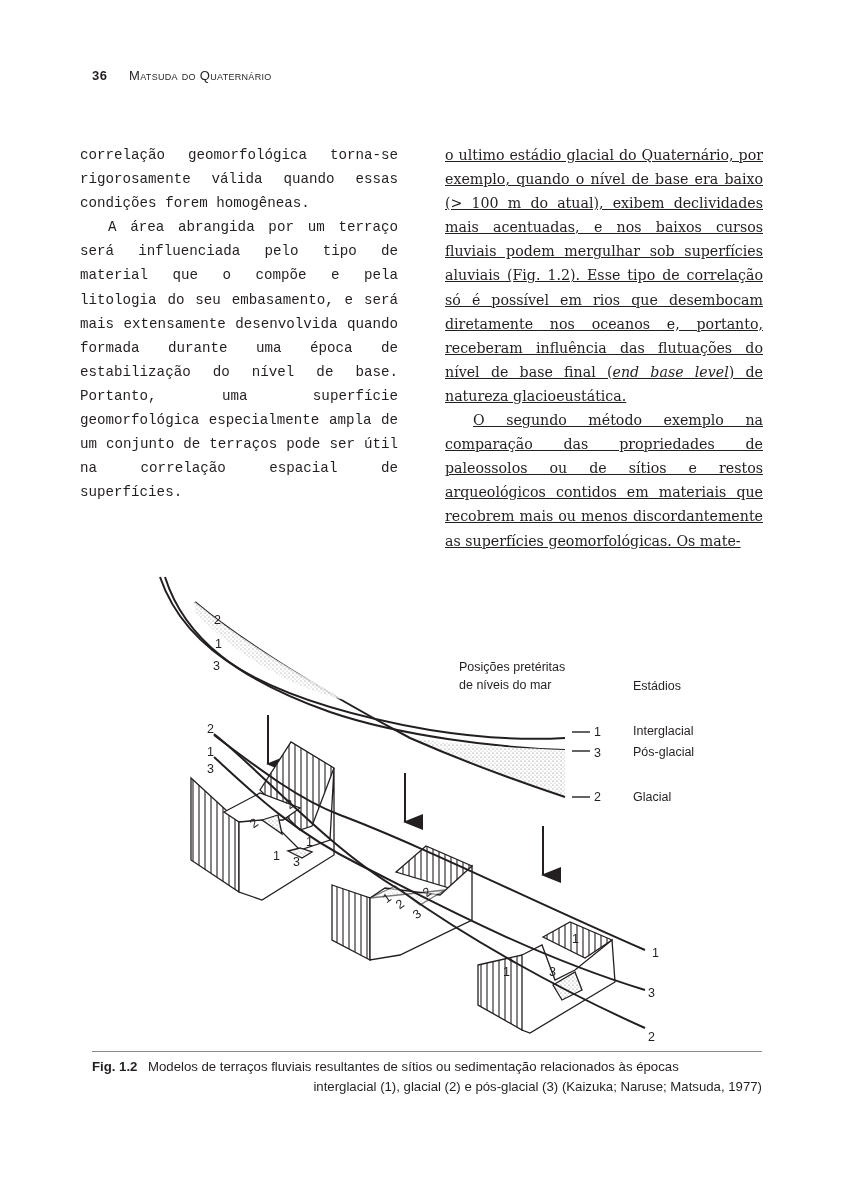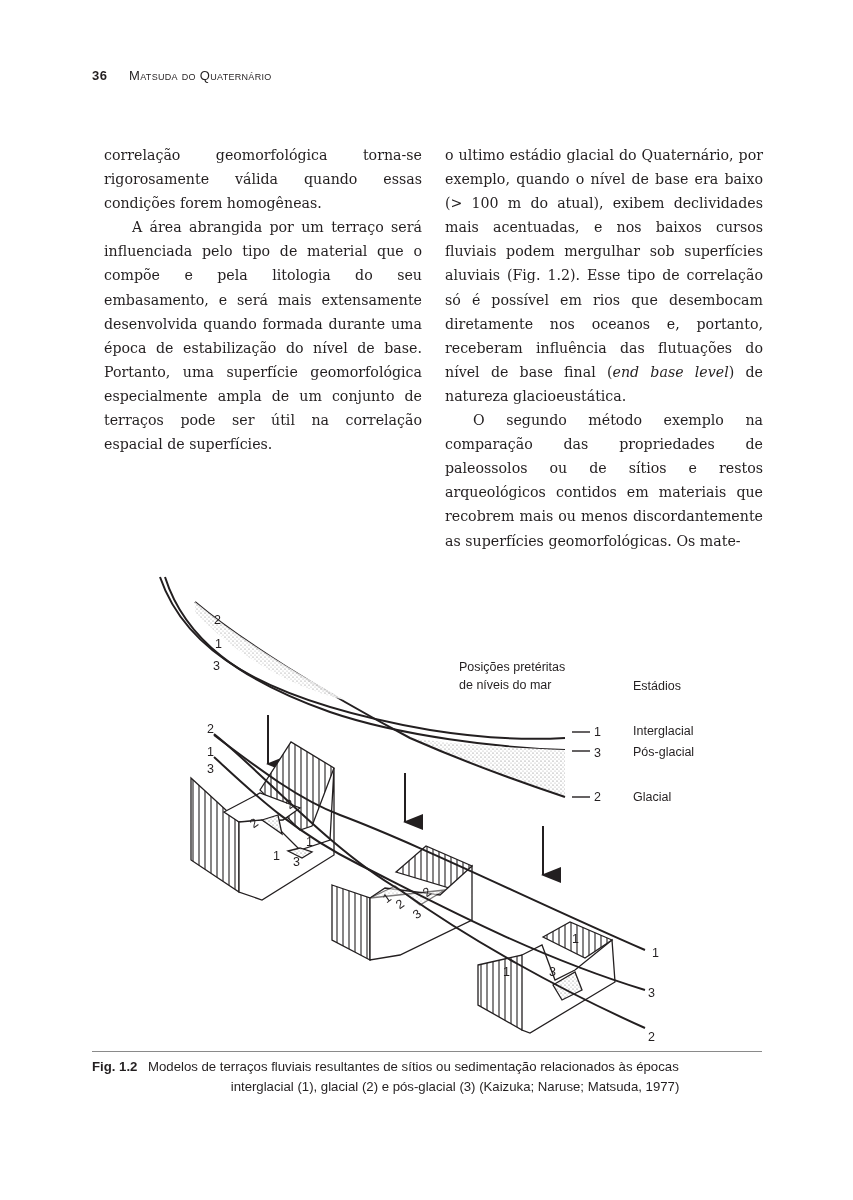--- a/index.html
+++ b/index.html
@@ -3,28 +3,28 @@
 <meta charset="utf-8">
 <style>
   html, body { margin:0; padding:0; background:#ffffff; }
   body { width:853px; height:1200px; position:relative; overflow:hidden; color:#231f20; }
   .running-head { position:absolute; left:92px; top:68px; font-family:"Liberation Sans", sans-serif; font-size:13px; }
   .running-head .pg { font-weight:bold; margin-right:18px; letter-spacing:0.5px;margin-top:10px; }
   .running-head .title { font-variant:small-caps; letter-spacing:0.3px; }
   .col { position:absolute; top:143px; width:318px; font-family:"DejaVu Serif", serif; font-size:14.2px; line-height:24.1px; text-align:justify; }
   .col p { margin:0; }
   .col p.indent { text-indent:28px; }
-  .col-left { left:104px; }
-  .col-right { left:445px; }
+  .col-left { left:80px;font-family:Liberation Mono, monospace; }
+  .col-right { left:445px;text-decoration:underline; }
   .figure { position:absolute; left:0; top:570px; width:853px; height:475px; }
   .fig-label { font-family:"Liberation Sans", sans-serif; font-size:12.5px; fill:#231f20; }
   .caption-rule { position:absolute; left:92px; top:1051px; width:670px; height:1px; background:#8a8a8a; }
   .caption { position:absolute; left:92px; top:1057px; width:670px; font-family:"Liberation Sans", sans-serif; font-size:13.2px; line-height:20px; text-align:justify; }
   .caption .figno { font-weight:bold; display:inline-block; width:56px; }
-  .caption .cap-line2 { padding-left:56px; display:block; text-align:center; }
+  .caption .cap-line2 { padding-left:56px; display:block; text-align:right; }
 </style>
 </head>
 <body>
 
 <div class="running-head">
   <span class="pg">36</span>
   <span class="title">Matsuda do Quaternário</span>
 </div>
 
 <div class="col col-left">

